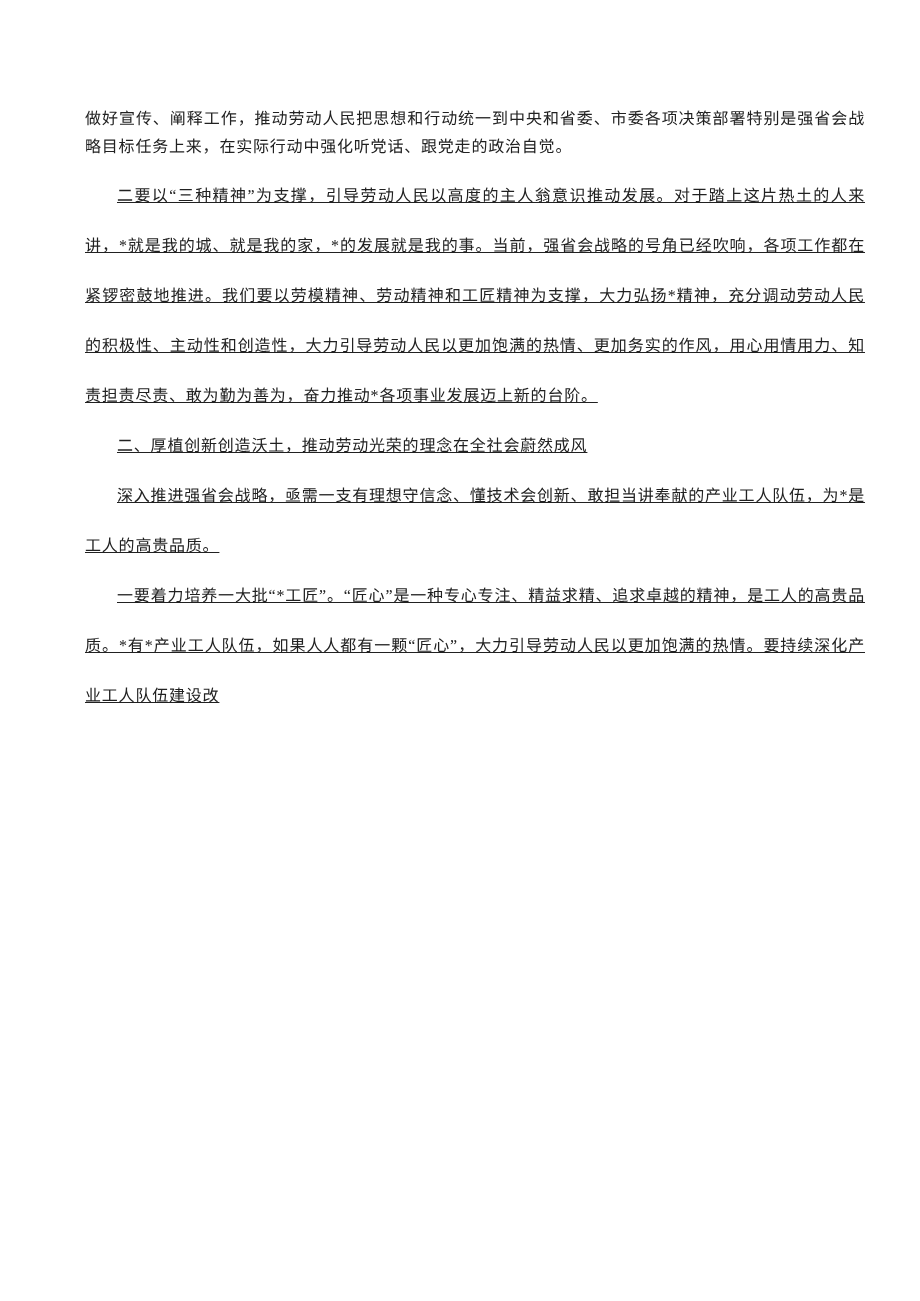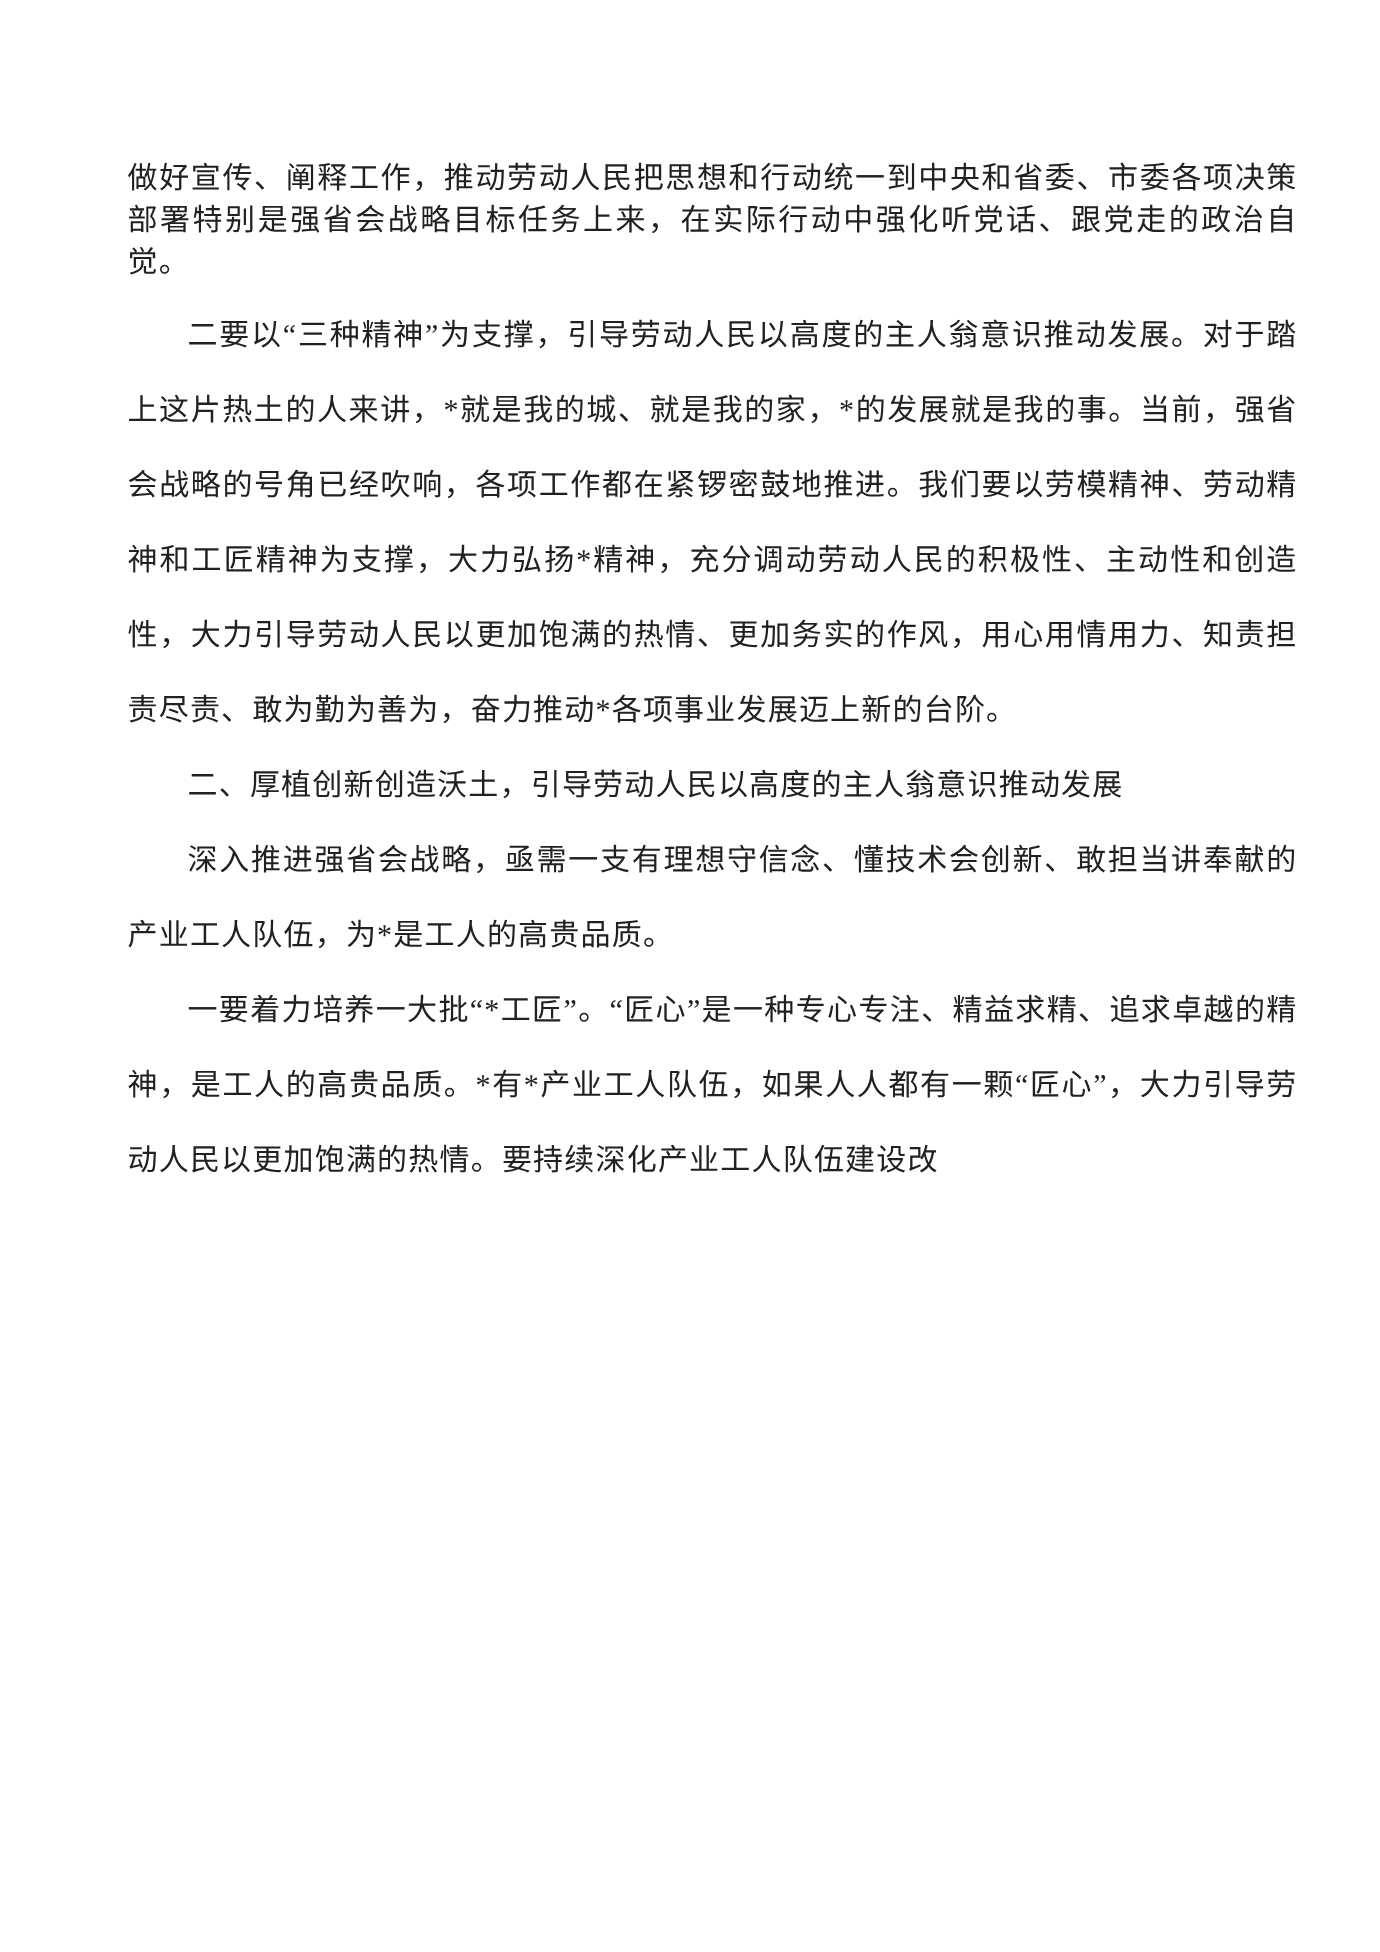--- a/index.html
+++ b/index.html
@@ -15,46 +15,47 @@
   .page {
     box-sizing: border-box;
     width: 920px;
     height: 1301px;
     padding: 105px 55px 0 85px;
     background: #ffffff;
   }
   .para {
     margin: 0;
     font-family: "Liberation Serif", "DejaVu Serif", serif;
-    font-size: 20px;
+    font-size: 16px;
     color: #212121;
     text-align: justify;
     letter-spacing: 0.8px;
     word-break: break-all;
     line-break: strict;
   }
   .tight {
     line-height: 28px;
   }
   .loose {
     line-height: 50px;
   }
   .indent {
     text-indent: 2em;
+    text-decoration: underline;
   }
   .gap-a { margin-top: 10px; }
   .gap-b { margin-top: 14px; }
 </style>
 </head>
 <body>
 
 <div class="page">
   <p class="para tight">做好宣传、阐释工作，推动劳动人民把思想和行动统一到中央和省委、市委各项决策部署特别是强省会战略目标任务上来，在实际行动中强化听党话、跟党走的政治自觉。</p>
 
   <p class="para loose indent gap-a">二要以“三种精神”为支撑，引导劳动人民以高度的主人翁意识推动发展。对于踏上这片热土的人来讲，*就是我的城、就是我的家，*的发展就是我的事。当前，强省会战略的号角已经吹响，各项工作都在紧锣密鼓地推进。我们要以劳模精神、劳动精神和工匠精神为支撑，大力弘扬*精神，充分调动劳动人民的积极性、主动性和创造性，大力引导劳动人民以更加饱满的热情、更加务实的作风，用心用情用力、知责担责尽责、敢为勤为善为，奋力推动*各项事业发展迈上新的台阶。</p>
 
 
-  <p class="para loose indent">二、厚植创新创造沃土，引导劳动人民以高度的主人翁意识推动发展</p>
+  <p class="para loose indent">二、厚植创新创造沃土，推动劳动光荣的理念在全社会蔚然成风</p>
 
   <p class="para loose indent">深入推进强省会战略，亟需一支有理想守信念、懂技术会创新、敢担当讲奉献的产业工人队伍，为*是工人的高贵品质。</p>
 
   <p class="para loose indent">一要着力培养一大批“*工匠”。“匠心”是一种专心专注、精益求精、追求卓越的精神，是工人的高贵品质。*有*产业工人队伍，如果人人都有一颗“匠心”，大力引导劳动人民以更加饱满的热情。要持续深化产业工人队伍建设改</p>
 </div>
 
 </body></html>

